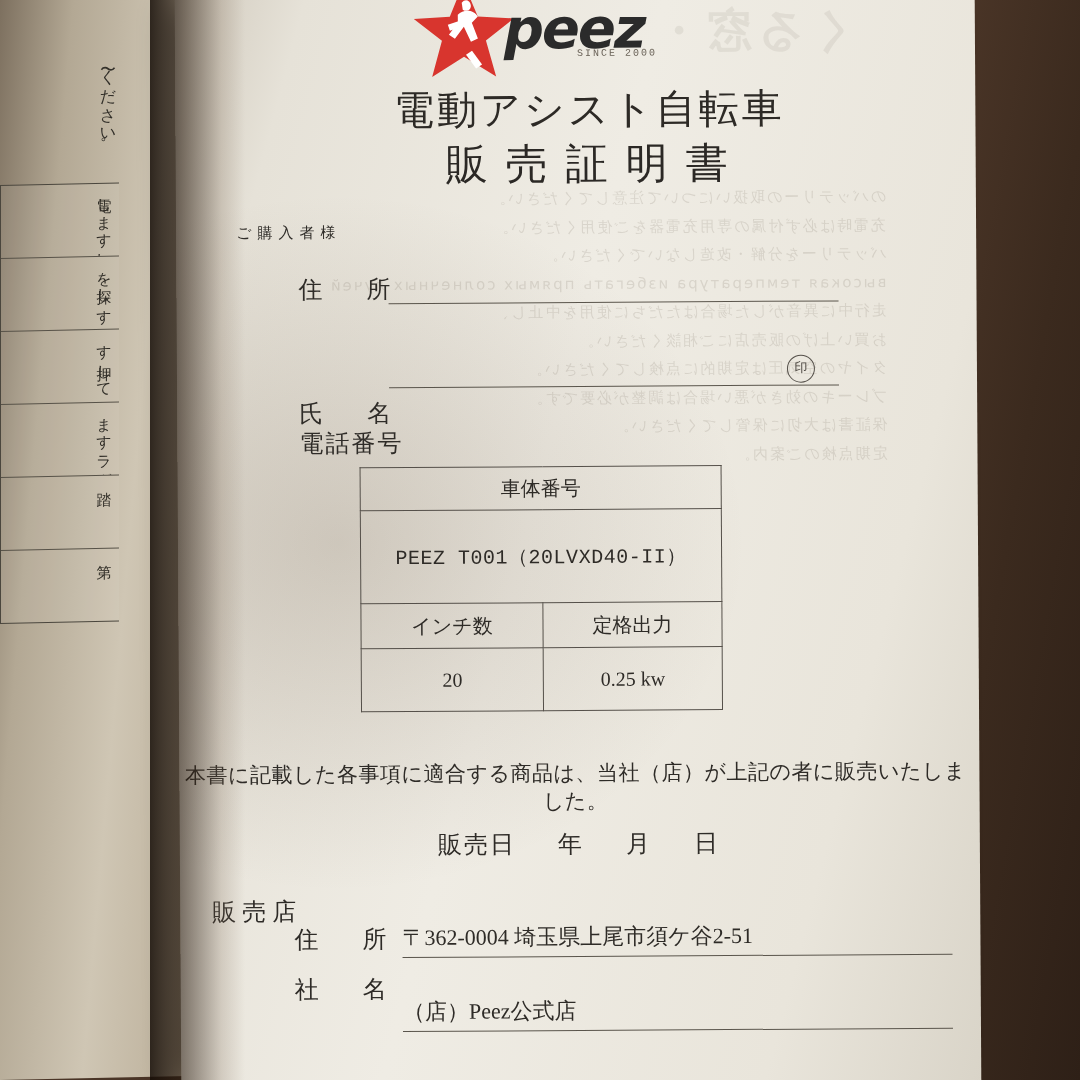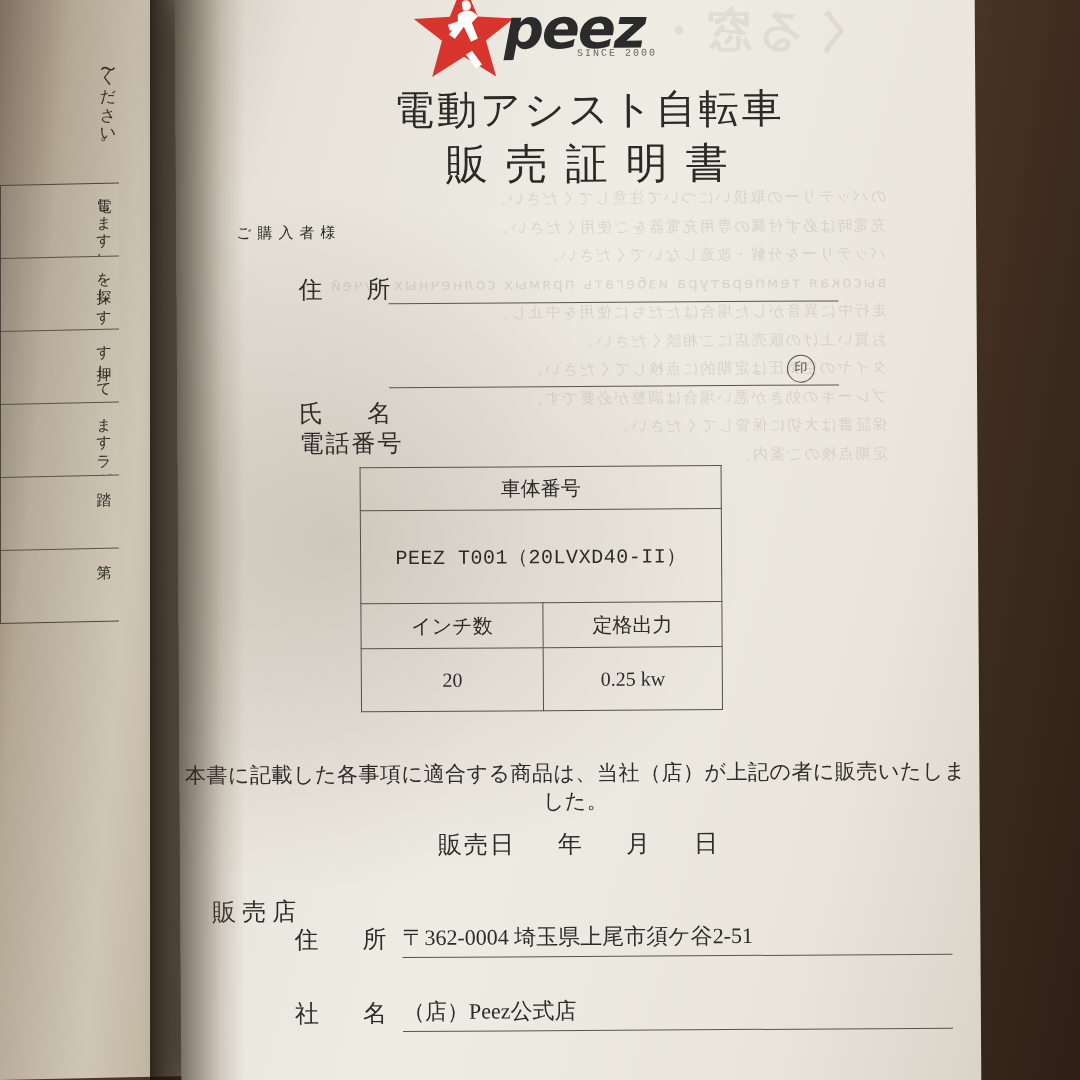--- a/index.html
+++ b/index.html
@@ -288,21 +288,21 @@
   .shop-addr-val {
     position: absolute;
     top: 928px;
     left: 222px;
     font-size: 22px;
     color: #2e2b27;
     font-family: "Liberation Serif", serif;
   }
   .shop-name-label {
     position: absolute;
-    top: 1002px;
+    top: 978px;
     left: 114px;
     font-size: 24px;
     letter-spacing: 10px;
     color: #2e2b27;
     font-family: Liberation Mono, monospace;
   }
   .shop-name-val {
     position: absolute;
     top: 1002px;
     left: 222px;

